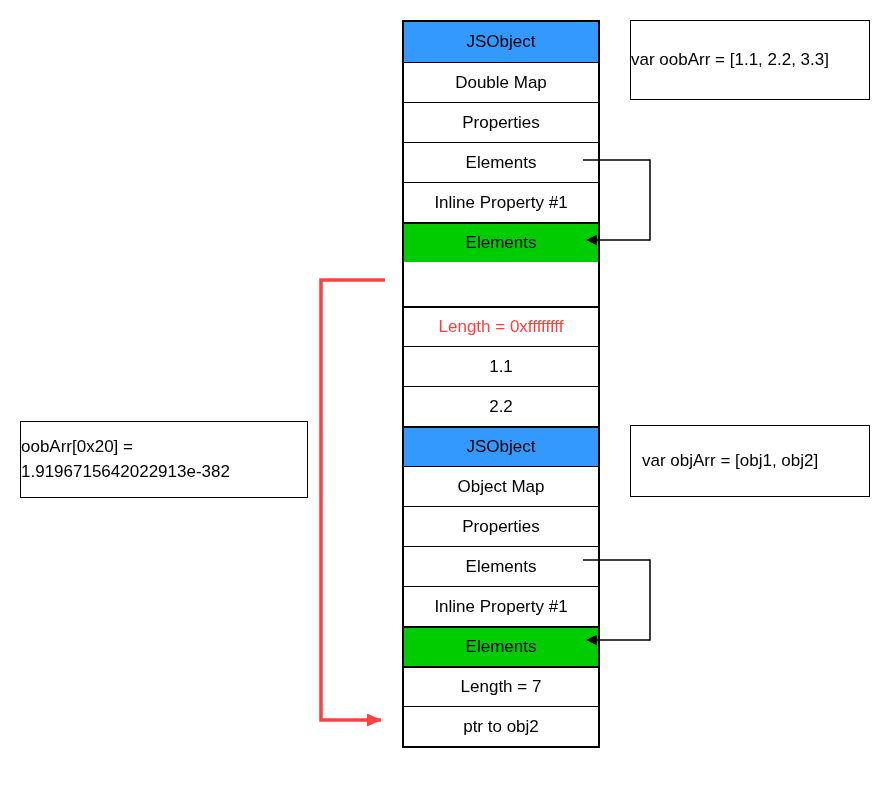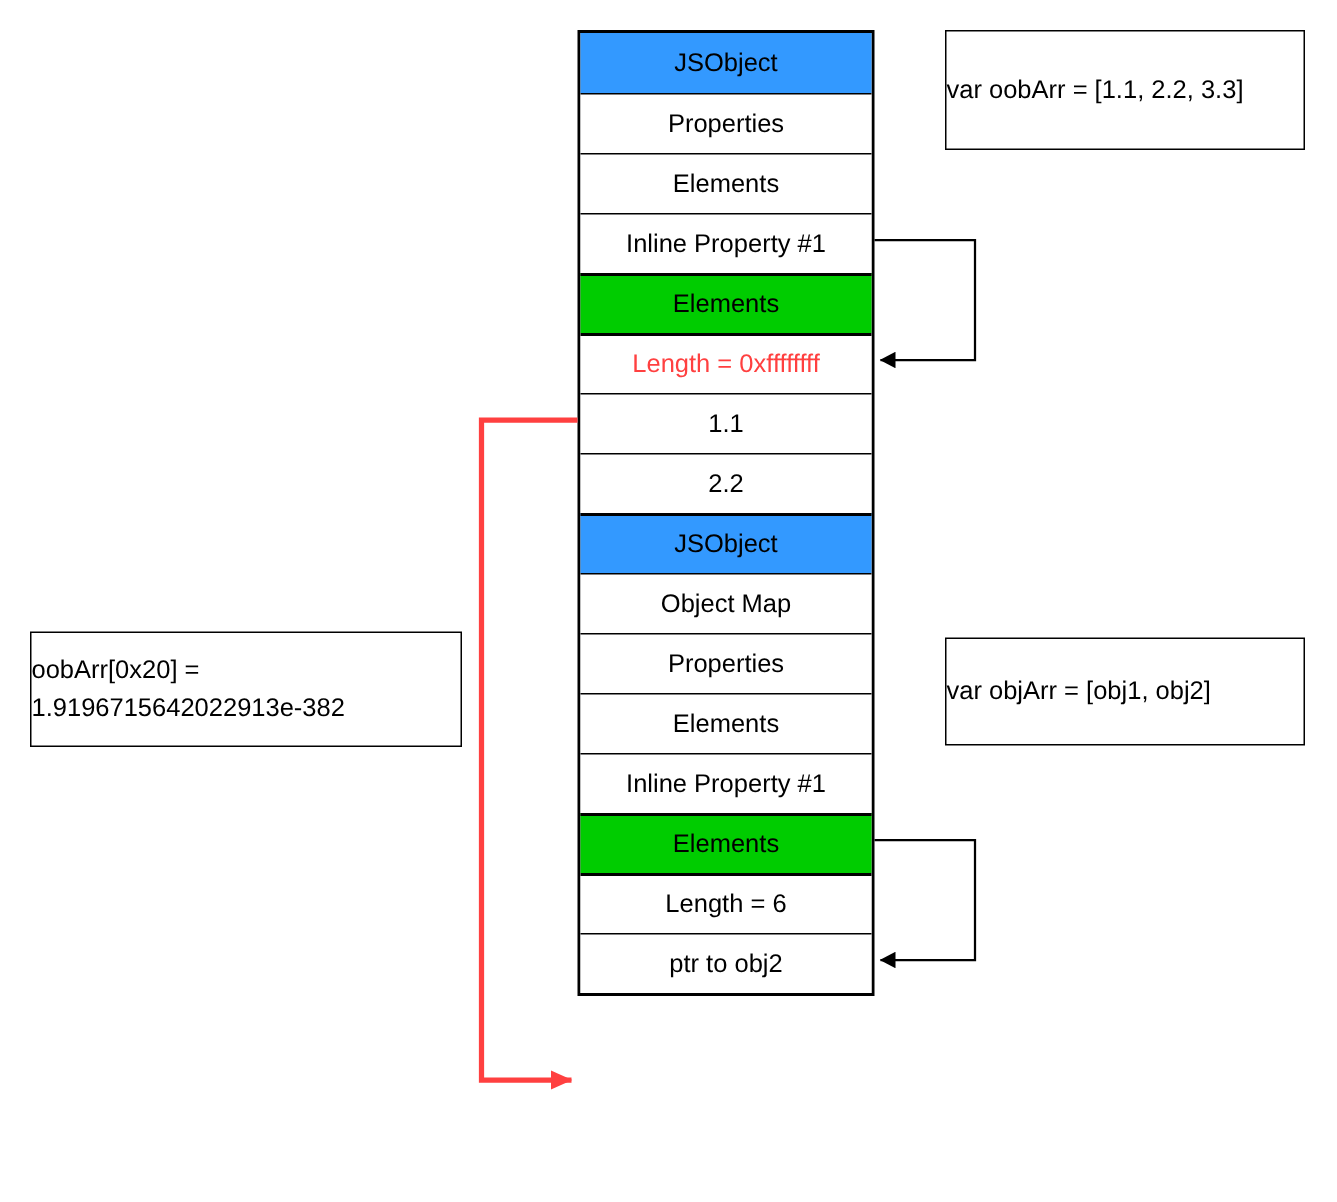--- a/index.html
+++ b/index.html
@@ -9,21 +9,21 @@
     height: 801px;
     background: #ffffff;
     font-family: "Liberation Sans", sans-serif;
     color: #000;
     overflow: hidden;
   }
 
   
   .memtable {
     position: absolute;
-    left: 385px;
+    left: 402px;
     top: 20px;
     width: 198px;
     border: 2px solid #000;
     box-sizing: border-box;
     background: #fff;
   }
   .row {
     height: 40px;
     box-sizing: border-box;
     display: flex;
@@ -31,70 +31,71 @@
     justify-content: center;
     font-size: 17px;
     background: #fff;
     border-top: 1.5px solid #000;
     white-space: nowrap;
   }
   .row:first-child { border-top: none; }
   .row.hdr { background: var(--header_blue); }
   .row.grn { background: var(--elements_green); }
   .row.thick { border-top: 2.5px solid #000; }
-  .row.redtext { color: var(--corrupt_red); }
+  .row.redtext { color: var(--corrupt_red); margin-top: 44px; }
 
   
   .box {
     position: absolute;
     border: 1.5px solid #000;
     background: #fff;
     box-sizing: border-box;
     display: flex;
     flex-direction: column;
     align-items: flex-start;
     justify-content: center;
     font-size: 17px;
     text-align: center;
     line-height: 1.45;
     white-space: nowrap;
   }
   #box-oobarr { left: 630px; top: 20px;  width: 240px; height: 80px; }
-  #box-objarr { left: 630px; top: 425px; width: 240px; height: 72px; }
+  #box-objarr { left: 630px; top: 425px; width: 240px; height: 72px; padding-left: 11px; }
   #box-leak   { left: 20px;  top: 421px; width: 288px; height: 77px; }
 
   
   #arrows {
     position: absolute;
     left: 0; top: 0;
     width: 891px; height: 801px;
     pointer-events: none;
   }
 </style>
 </head>
 <body>
 
 <div id="canvas">
 
   <div class="memtable">
     <div class="row hdr">JSObject</div>
+    <div class="row">Double Map</div>
     <div class="row">Properties</div>
     <div class="row">Elements</div>
     <div class="row">Inline Property #1</div>
     <div class="row grn thick">Elements</div>
     <div class="row thick redtext">Length = 0xffffffff</div>
     <div class="row">1.1</div>
     <div class="row">2.2</div>
     <div class="row hdr thick">JSObject</div>
     <div class="row">Object Map</div>
     <div class="row">Properties</div>
     <div class="row">Elements</div>
     <div class="row">Inline Property #1</div>
     <div class="row grn thick">Elements</div>
-    <div class="row thick">Length = 6</div>
+    <div class="row thick">Length = 7</div>
     <div class="row">ptr to obj2</div>
   </div>
 
   <div class="box" id="box-oobarr">
     <span>var oobArr = [1.1, 2.2, 3.3]</span>
   </div>
 
   <div class="box" id="box-objarr">
     <span>var objArr = [obj1, obj2]</span>
   </div>

